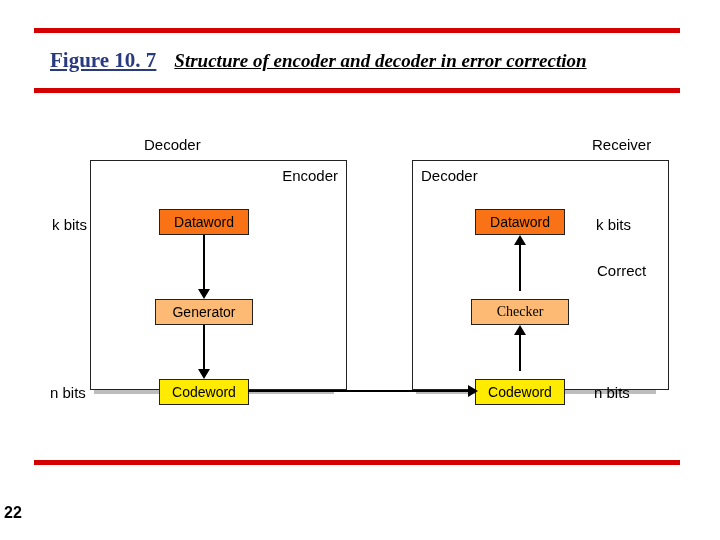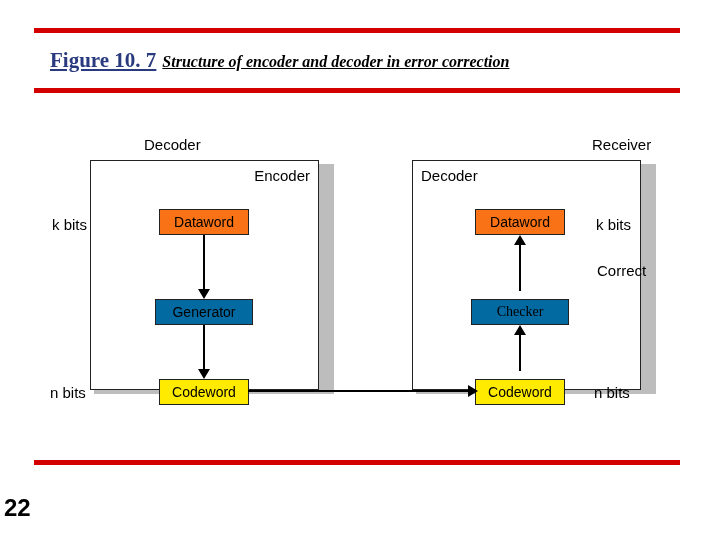--- a/index.html
+++ b/index.html
@@ -21,64 +21,64 @@
   .bar-top    { top: 28px; }
   .bar-mid    { top: 88px; }
   .bar-bottom { top: 460px; }
   .title-row {
     position: absolute;
     left: 50px;
     top: 48px;
     right: 44px;
     display: flex;
     align-items: baseline;
-    gap: 6px;
+    gap: 18px;
     white-space: nowrap;
   }
   .fig-label {
     font-weight: bold;
     color: #2a3a7f;
     font-size: 21px;
     text-decoration: underline;
   }
   .fig-caption {
     font-style: italic;
     font-weight: bold;
-    font-size: 16px;
+    font-size: 19px;
     color: #000;
     text-decoration: underline;
   }
   .page-no {
     position: absolute;
     left: 4px;
     bottom: 18px;
     font-family: Arial, sans-serif;
     font-weight: bold;
-    font-size: 24px;
+    font-size: 16px;
   }
 
   
   .diagram {
     position: absolute;
     left: 48px;
     top: 130px;
     width: 630px;
     height: 300px;
     font-family: Arial, Helvetica, sans-serif;
     font-size: 15px;
     color: #000;
   }
   .diagram .txt {
     position: absolute;
     white-space: nowrap;
   }
   .panel {
     position: absolute;
     top: 30px;
-    width: 229px;
+    width: 257px;
     height: 230px;
     background: #fff;
     border: 1px solid #222;
   }
   .panel-shadow {
     position: absolute;
     top: 34px;
     width: 240px;
     height: 230px;
     background: #bdbdbd;
@@ -90,21 +90,21 @@
 
   .box {
     position: absolute;
     border: 1px solid #222;
     text-align: center;
     line-height: 24px;
     height: 26px;
     font-size: 14px;
   }
   .box.blue { background: #f97316; }
-  .box.white { background: #0369a1; }
+  .box.white { background: #fdba74; }
   .box.yellow { background: #ffeb00; }
 
   
   .l-dw   { left: 68px;  top: 48px;  width: 90px; }
   .l-gen  { left: 64px;  top: 138px; width: 98px; }
   .l-cw   { left: 68px;  top: 218px; width: 90px; }
   
   .r-dw   { left: 62px;  top: 48px;  width: 90px; }
   .r-chk  { left: 58px;  top: 138px; width: 98px; font-family: Liberation Serif, serif; }
   .r-cw   { left: 62px;  top: 218px; width: 90px; }

